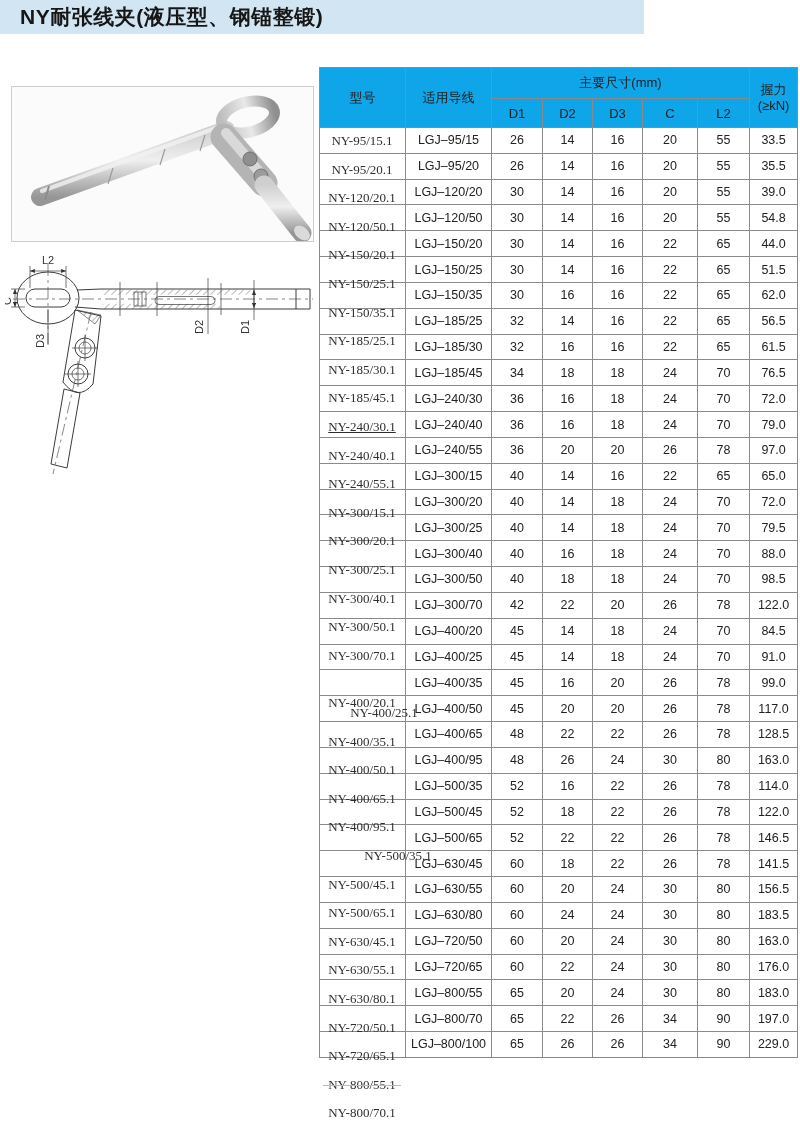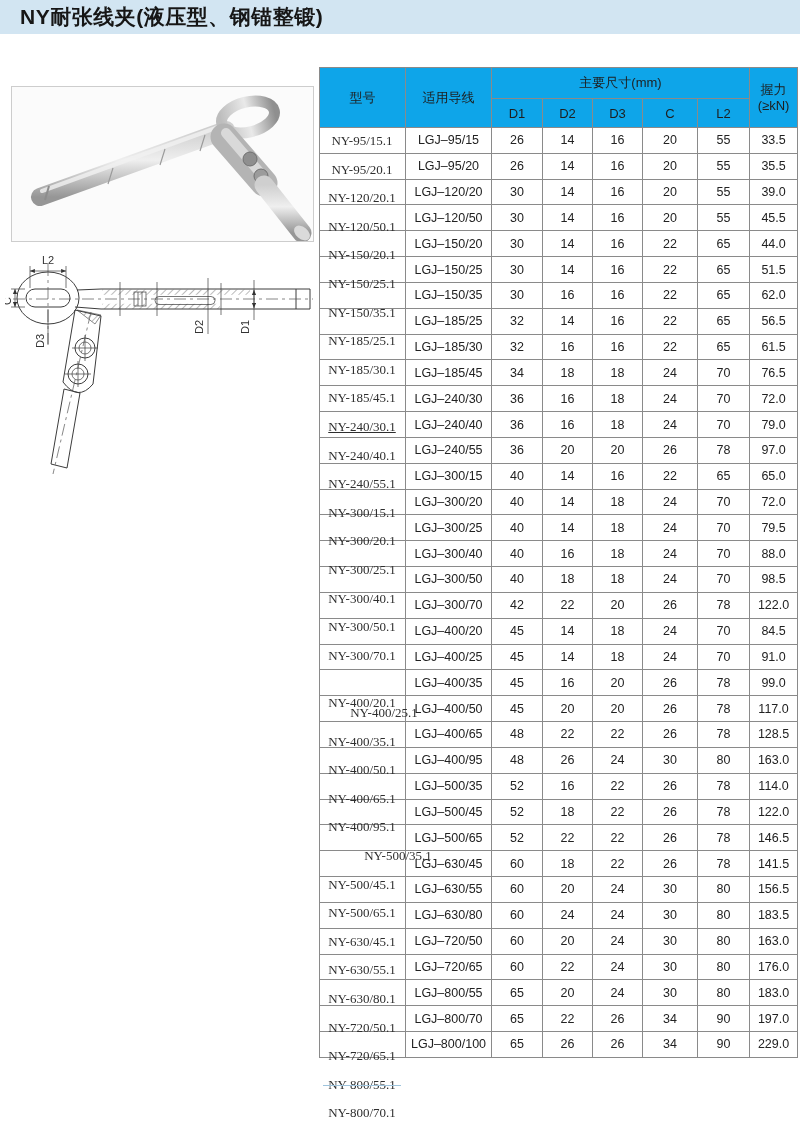--- a/index.html
+++ b/index.html
@@ -1,21 +1,21 @@
 <!DOCTYPE html>
 <html><head>
 <meta charset="utf-8">
 <style>
   html,body{margin:0;padding:0;}
   body{
     width:800px;height:1123px;position:relative;background:#ffffff;
     font-family:"Liberation Sans",sans-serif;overflow:hidden;color:#222;
   }
   .title-bar{
-    position:absolute;left:0;top:0;width:800px;height:34px;background:#d2e5f2;
+    position:absolute;left:0;top:0;width:644px;height:34px;background:#d2e5f2;
     display:flex;align-items:center;box-sizing:border-box;padding-left:20px;
   }
   .title-bar h1{
     margin:0;font-size:21px;font-weight:bold;color:#161616;letter-spacing:.5px;
     font-family:"Liberation Sans",sans-serif;
   }
   .photo-box{
     position:absolute;left:11px;top:86px;width:301px;height:154px;
     border:1px solid #cdcdcd;background:#fbfbfb;
   }
@@ -212,21 +212,21 @@
         <td>39.0</td>
       </tr>
       <tr>
         <td></td>
         <td>LGJ–120/50</td>
         <td>30</td>
         <td>14</td>
         <td>16</td>
         <td>20</td>
         <td>55</td>
-        <td>45.5</td>
+        <td>54.8</td>
       </tr>
       <tr>
         <td></td>
         <td>LGJ–150/20</td>
         <td>30</td>
         <td>14</td>
         <td>16</td>
         <td>22</td>
         <td>65</td>
         <td>44.0</td>

